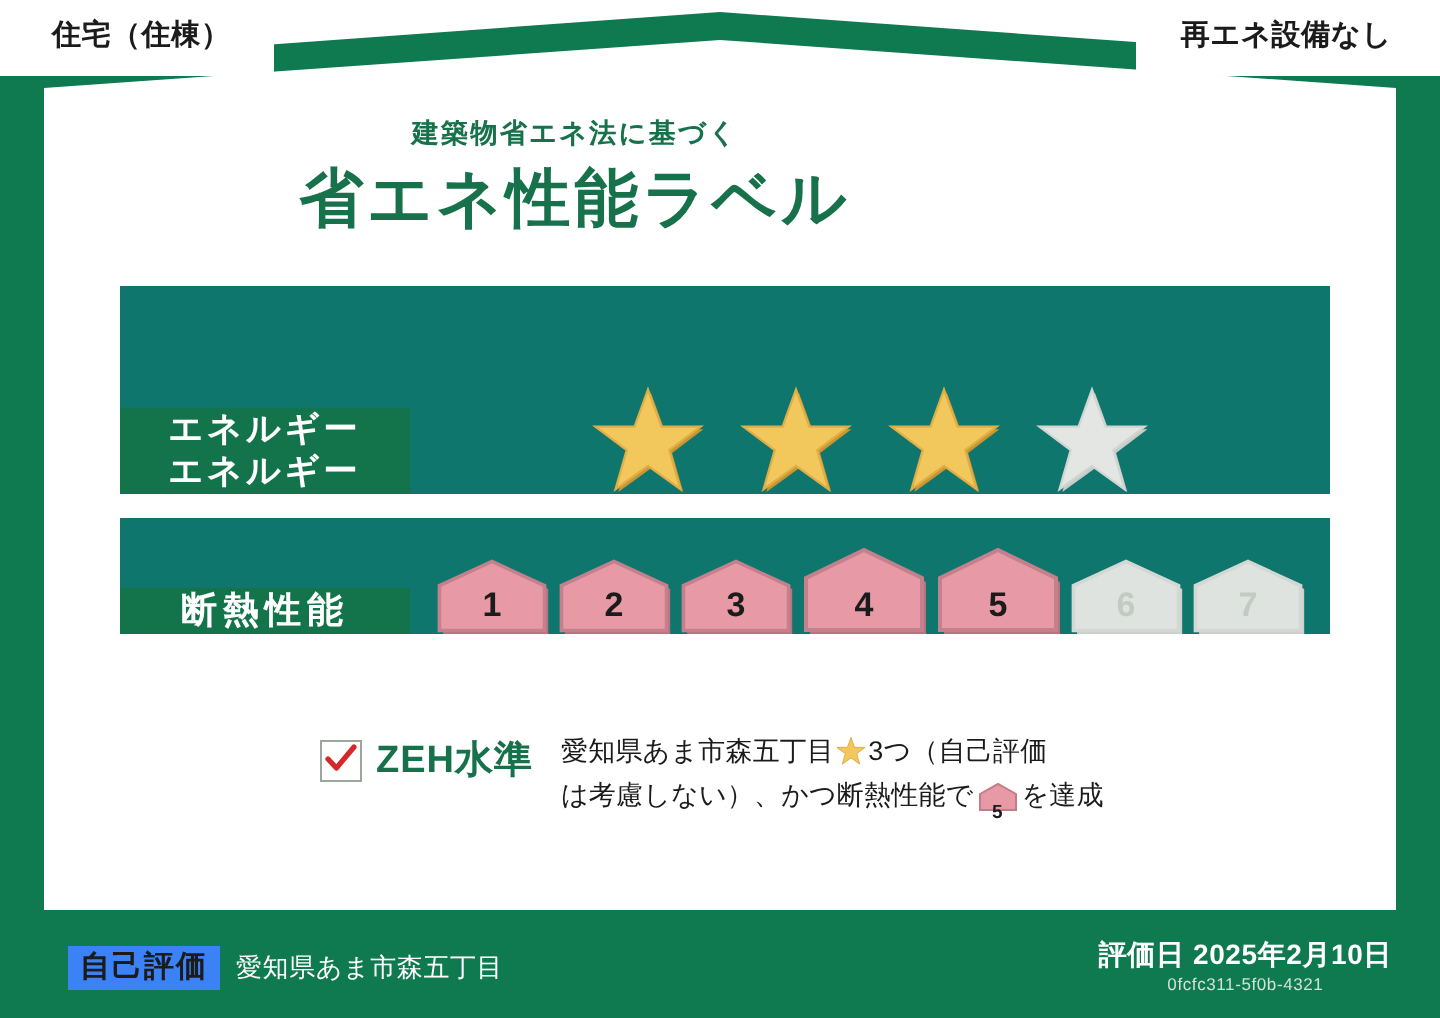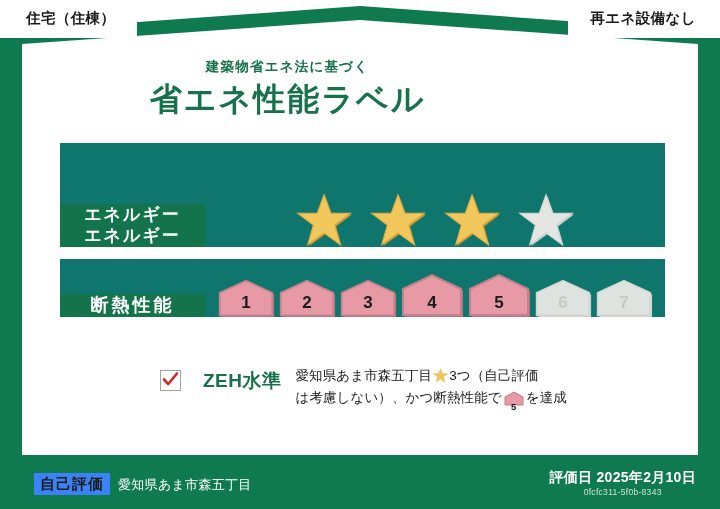--- a/index.html
+++ b/index.html
@@ -155,21 +155,21 @@
     left: 160px; top: 365px;
     width: 470px;
     display: flex;
     align-items: flex-start;
     gap: 14px;
     z-index: 5;
   }
   .zeh-left {
     display: flex;
     align-items: center;
-    gap: 22px;
+    gap: 7px;
     padding-top: 5px;
     flex: 0 0 auto;
   }
   .checkbox {
     width: 19px; height: 19px;
     border: 1.6px solid #9aa79a;
     background: #ffffff;
     position: relative;
     flex: 0 0 auto;
   }
@@ -369,17 +369,17 @@
   <div class="footer">
     <div class="footer-left">
       <span class="self-eval-badge">自己評価</span>
       <span class="address">愛知県あま市森五丁目</span>
     </div>
     <div class="footer-right">
       <div class="eval-date">
         <span>評価日</span>
         <span>2025年2月10日</span>
       </div>
-      <div class="doc-id">0fcfc311-5f0b-8343</div>
+      <div class="doc-id">0fcfc311-5f0b-4321</div>
     </div>
   </div>
 
 </div>
 
 </body></html>

